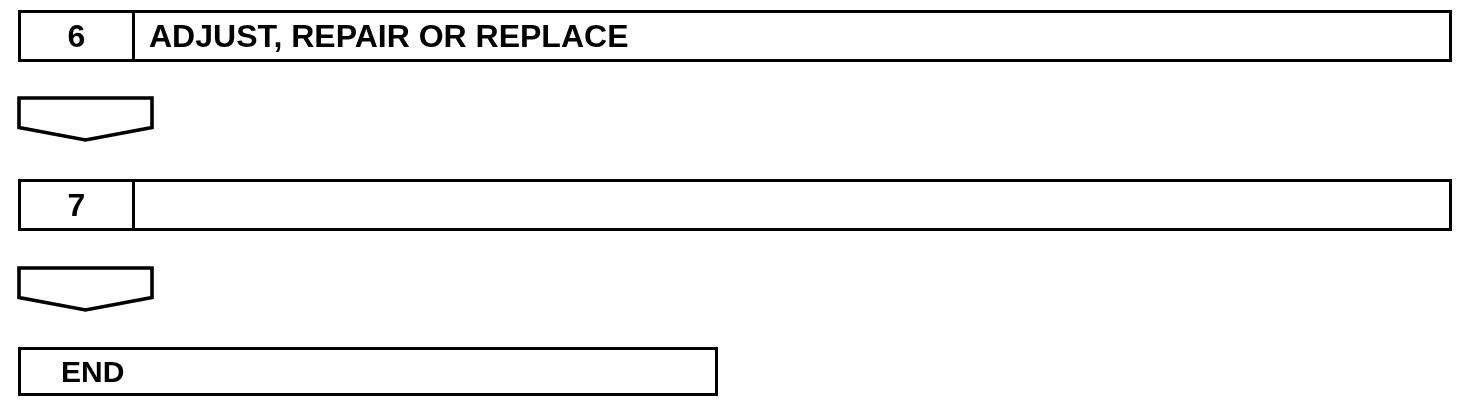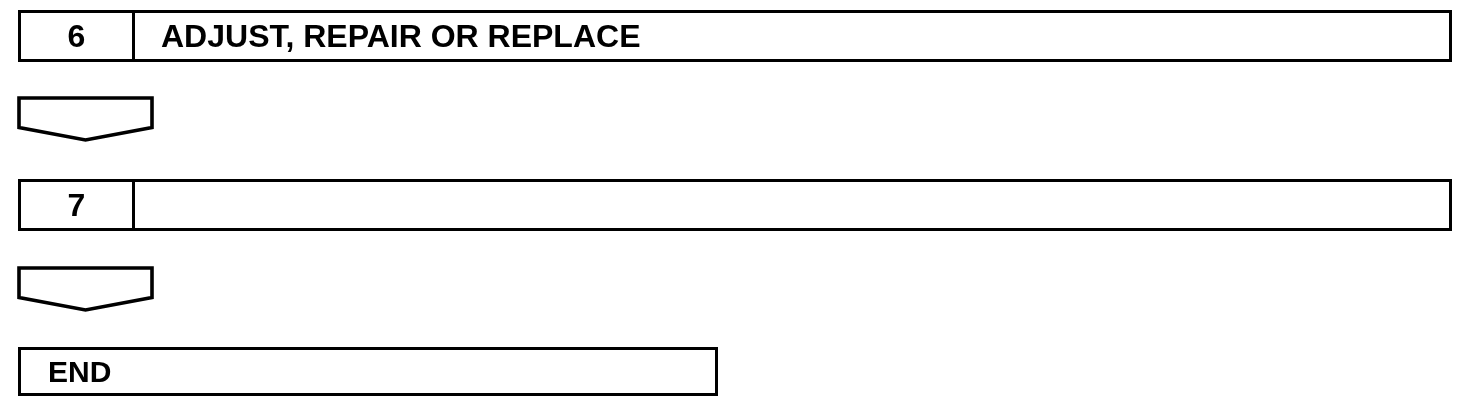--- a/index.html
+++ b/index.html
@@ -34,21 +34,21 @@
     align-items: center;
     justify-content: center;
     font-weight: bold;
     font-size: 32px;
     line-height: 1;
   }
   .step-label-cell {
     flex: 1;
     display: flex;
     align-items: center;
-    padding-left: 26px;
+    padding-left: 14px;
     font-weight: bold;
     font-size: 32px;
     line-height: 1;
     white-space: nowrap;
     overflow: hidden;
   }
   .connector {
     position: absolute;
     left: 17px;
     width: 137px;
@@ -63,21 +63,21 @@
     position: absolute;
     left: 18px;
     top: 347px;
     width: 700px;
     height: 49px;
     border: 3px solid #000000;
     box-sizing: border-box;
     background: #ffffff;
     display: flex;
     align-items: center;
-    padding-left: 27px;
+    padding-left: 40px;
     font-weight: bold;
     font-size: 30px;
     line-height: 1;
   }
 </style>
 </head>
 <body>
 
 <div class="step-box" id="step-box-1">
   <div class="step-number-cell">6</div>

